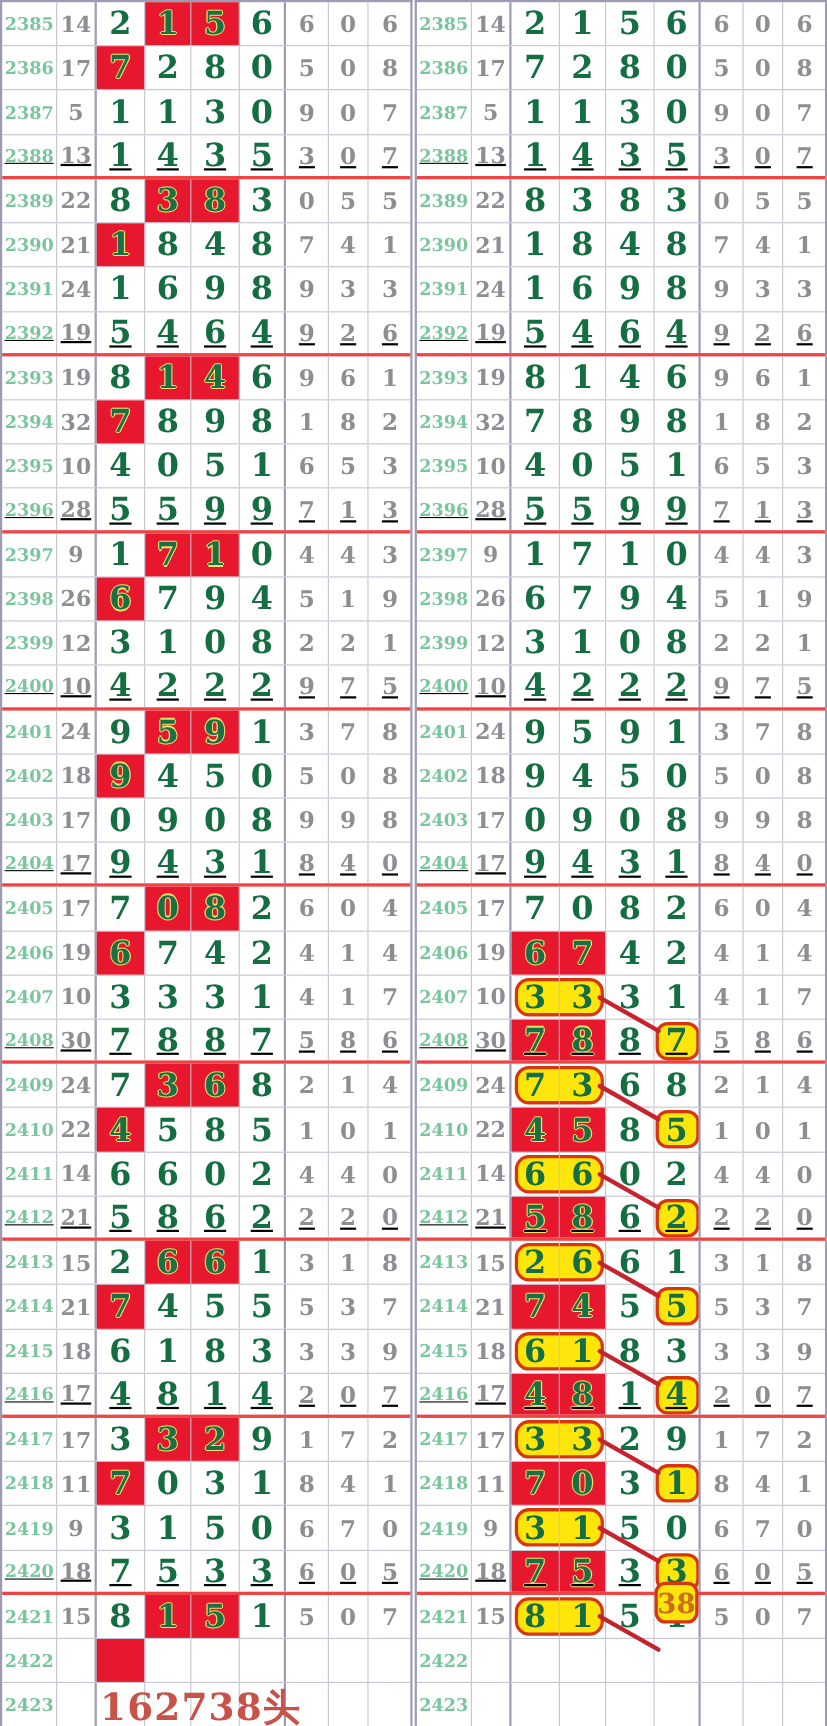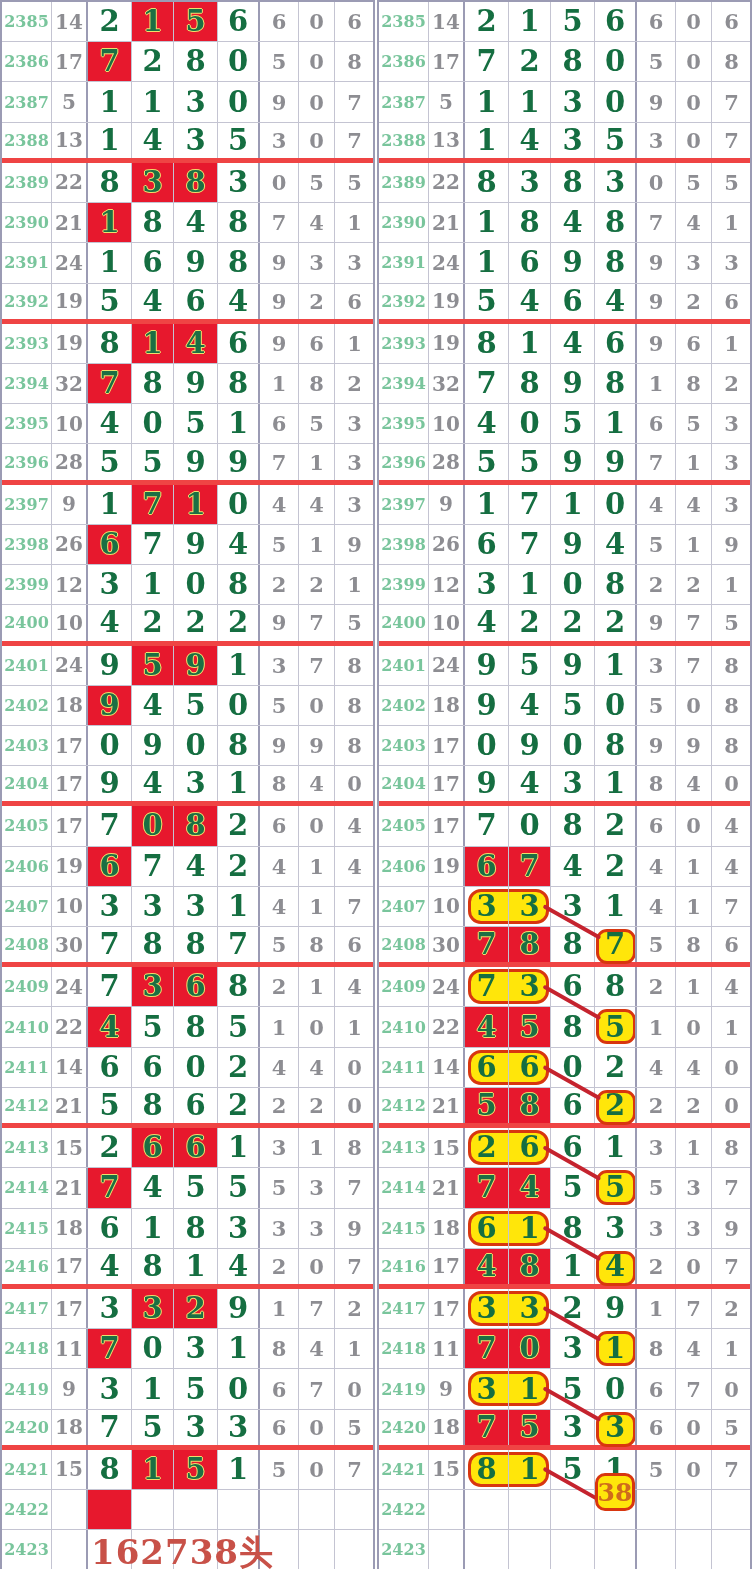--- a/index.html
+++ b/index.html
@@ -5,38 +5,38 @@
   html,body{margin:0;padding:0;background:#fff;}
   .canvas{position:relative;width:752px;height:1569px;background:#fff;overflow:hidden;
           font-family:"DejaVu Serif","Liberation Serif",serif;}
   .panel{position:absolute;top:0;height:1569px;width:375px;box-sizing:border-box;
          border-left:2px solid #9b9bb4;border-right:2px solid #9b9bb4;border-top:2px solid #9b9bb4;}
   #panel-left{left:0;}
   #panel-right{left:377px;}
   .row{position:relative;display:grid;
        grid-template-columns:50px 36px 44px 42px 44px 42px 39px 36px 39px;
        height:40.23px;box-sizing:border-box;border-bottom:1px solid #c4c4d2;}
-  .row.group-end{border-bottom:5px solid #ef4444;}
+  .row.group-end{border-bottom:3px solid #ef4444;text-decoration:underline;}
   .cell{position:relative;z-index:2;box-sizing:border-box;display:flex;align-items:center;justify-content:center;
         border-right:1px solid #c4c4d2;background:transparent;}
   .cell.vthick{border-right:2px solid #9b9bb4;}
   .cell:last-child{border-right:none;}
   .c-period{color:#79c59c;font-size:16px;font-weight:bold;}
   .c-omit{color:#8d8d92;font-size:20px;font-weight:bold;}
   .c-digit{color:#156e41;font-size:29px;font-weight:bold;line-height:1;}
   .c-tail{color:#8d8d92;font-size:21px;font-weight:bold;}
   .c-digit.redcell{background:#e7182d;color:#1b6f44;
         text-shadow:-1px 0 #efe06d,1px 0 #efe06d,0 -1px #efe06d,0 1px #efe06d;}
   .hl{position:absolute;z-index:1;background:#ffe60a;border:3px solid #d8360f;box-sizing:border-box;}
   .hl-pair{left:89px;top:2px;width:81px;height:35px;border-radius:13px;}
   .hl-single{left:217px;top:2px;width:40px;height:35px;border-radius:11px;}
   .lines-overlay{position:absolute;inset:0;width:100%;height:100%;z-index:4;pointer-events:none;}
   .footer-label{position:absolute;left:89px;top:1528px;z-index:3;color:#c85148;
         font-size:34px;font-weight:bold;letter-spacing:1px;white-space:nowrap;}
-  .box-38{position:absolute;left:216px;top:1471px;width:40px;height:38px;z-index:5;
+  .box-38{position:absolute;left:216px;top:1436px;width:40px;height:38px;z-index:5;
         background:#ffe60a;border:3px solid #d8360f;border-radius:10px;box-sizing:border-box;
         display:flex;align-items:center;justify-content:center;
         color:#cf6b1c;font-size:25px;font-weight:bold;}
 </style>
 </head>
 <body>
 
 <div class="canvas">
 
   <section class="panel" id="panel-left">

